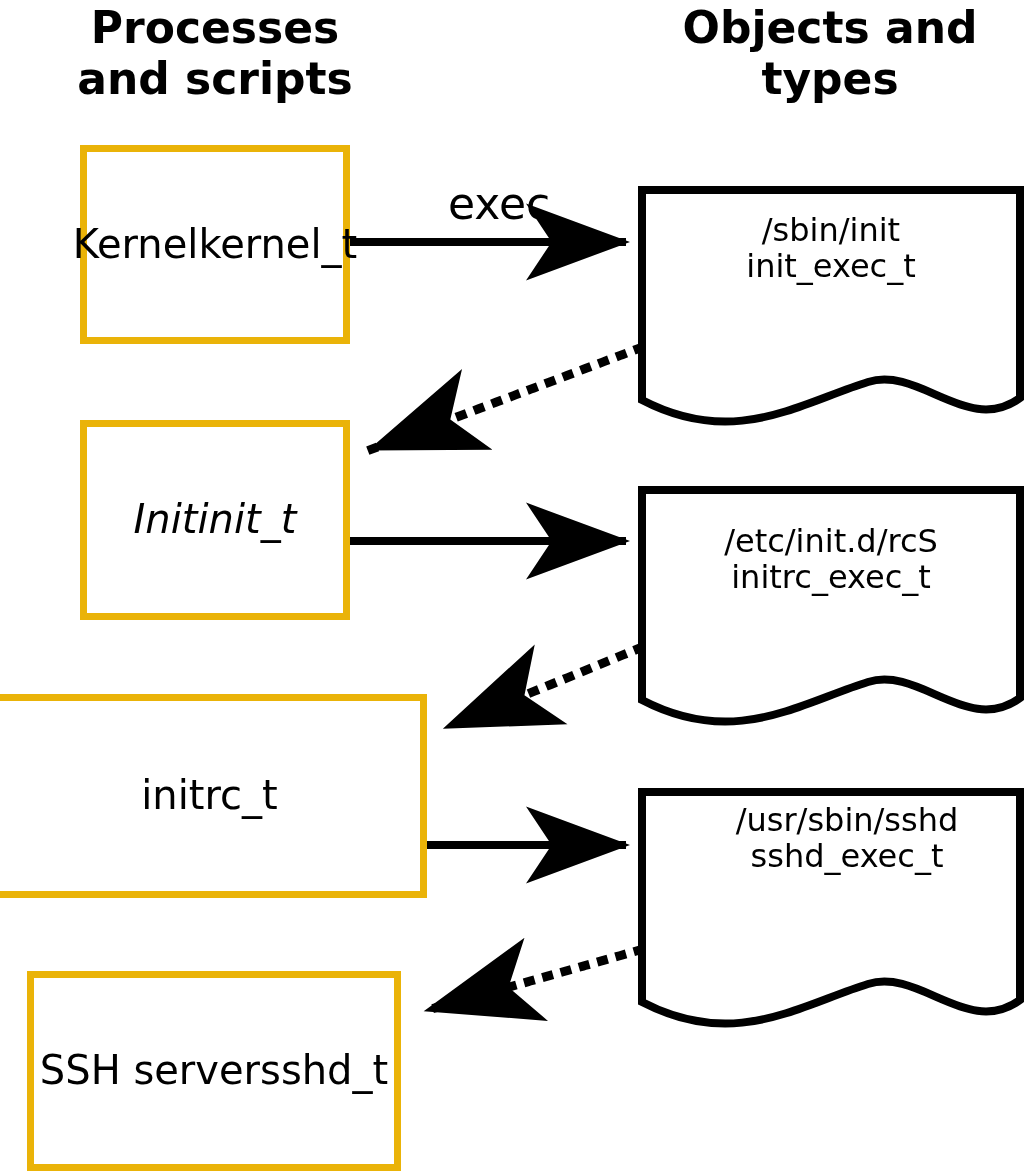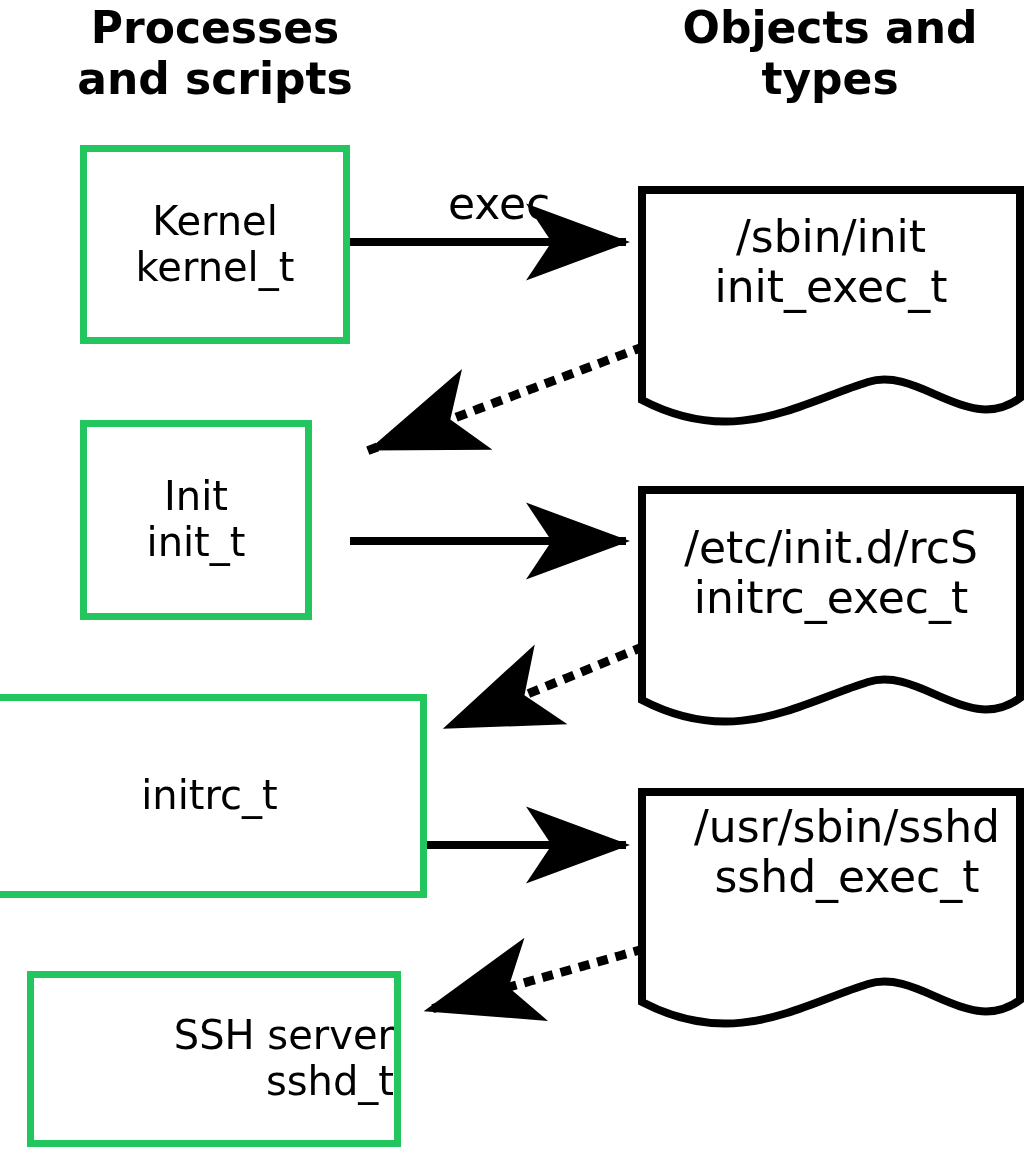--- a/index.html
+++ b/index.html
@@ -26,24 +26,23 @@
     color: #000000;
     text-align: center;
     white-space: pre-line;
   }
   #header-left  { left: 30px;  top: 2px;  width: 370px; }
   #header-right { left: 640px; top: 2px;  width: 380px; }
 
   .proc-box {
     position: absolute;
     box-sizing: border-box;
-    border: 7px solid #22c55e;
+    border: 7px solid #eab308;
     background: #ffffff;
     display: flex;
-    flex-direction: column;
     align-items: center;
     justify-content: center;
   }
   .proc-line {
     font-family: "DejaVu Sans", sans-serif;
     font-size: 40px;
     line-height: 1.14;
     color: #000000;
     text-align: center;
     white-space: nowrap;
@@ -59,21 +58,21 @@
     overflow: visible;
   }
   .doc-text {
     position: absolute;
     left: 0;
     width: 100%;
     text-align: center;
   }
   .doc-line {
     font-family: "DejaVu Sans", sans-serif;
-    font-size: 44px;
+    font-size: 32px;
     line-height: 1.14;
     color: #000000;
     white-space: nowrap;
   }
 
   .edge-layer {
     position: absolute;
     left: 0;
     top: 0;
     width: 1024px;
@@ -135,30 +134,30 @@
     </g>
   </svg>
 
   <div class="edge-label" style="left:448px; top:178px;">exec</div>
 
   <div class="proc-box" style="left:80px; top:145px; width:270px; height:199px;">
     <div class="proc-line">Kernel</div>
     <div class="proc-line">kernel_t</div>
   </div>
 
-  <div class="proc-box" style="left:80px; top:420px; width:232px; height:200px;">
+  <div class="proc-box" style="left:80px; top:420px; width:270px; height:200px;font-style:italic;">
     <div class="proc-line">Init</div>
     <div class="proc-line">init_t</div>
   </div>
 
   <div class="proc-box" style="left:-8px; top:694px; width:435px; height:204px;">
     <div class="proc-line">initrc_t</div>
   </div>
 
-  <div class="proc-box" style="left:27px; top:971px; width:374px; height:176px;align-items:flex-end;">
+  <div class="proc-box" style="left:27px; top:971px; width:374px; height:200px;">
     <div class="proc-line">SSH server</div>
     <div class="proc-line">sshd_t</div>
   </div>
 
   <div class="doc-shape" style="left:638px; top:186px; width:386px; height:250px;">
     <svg width="386" height="250" viewBox="0 0 386 250">
       <path d="M 4,214 L 4,4 L 382,4 L 382,212
                C 330,250 282,180 230,196
                C 160,218 96,262 4,214 Z" fill="#ffffff" stroke="#000000" stroke-width="8" stroke-linejoin="miter"></path>
     </svg>

